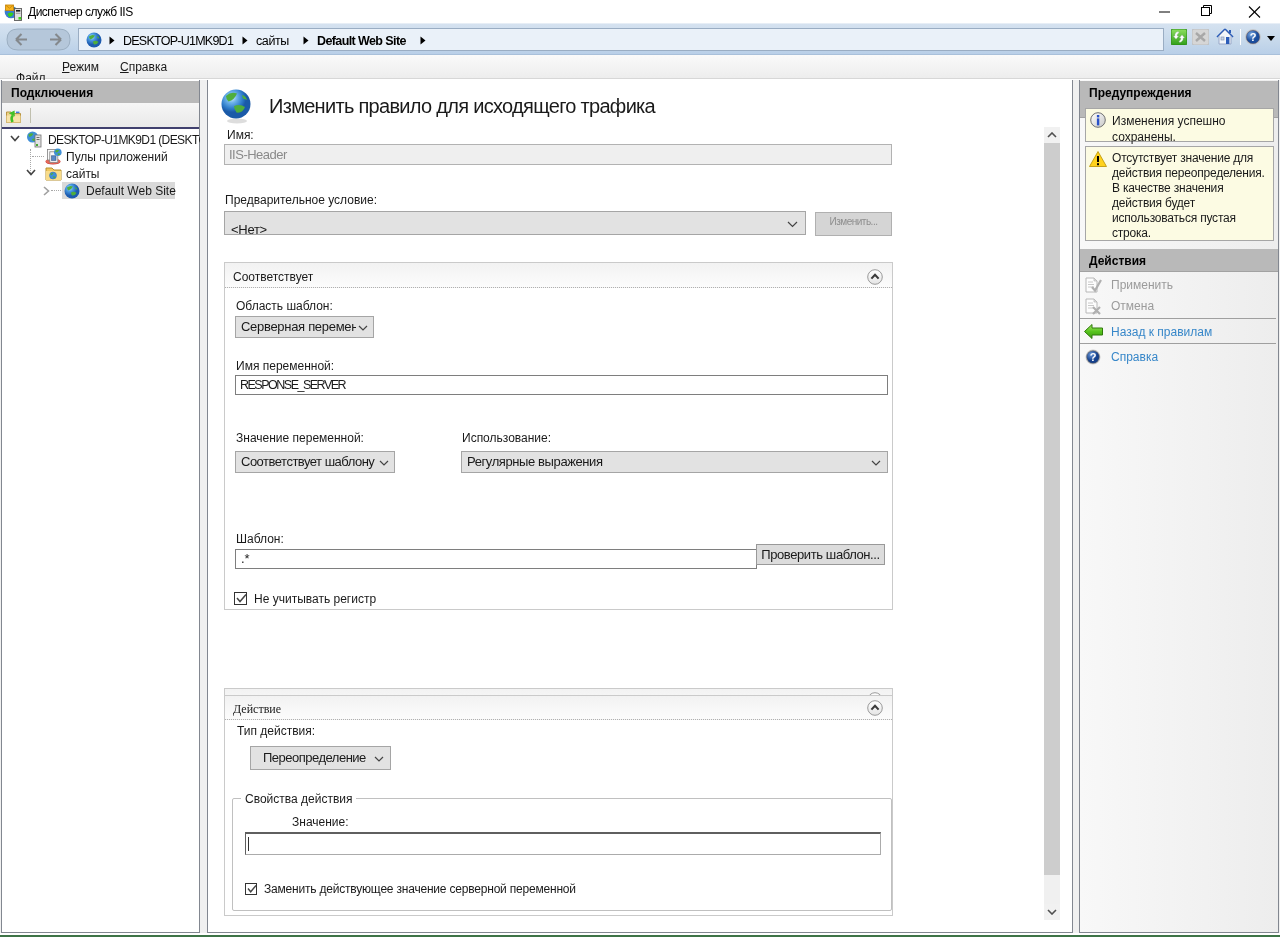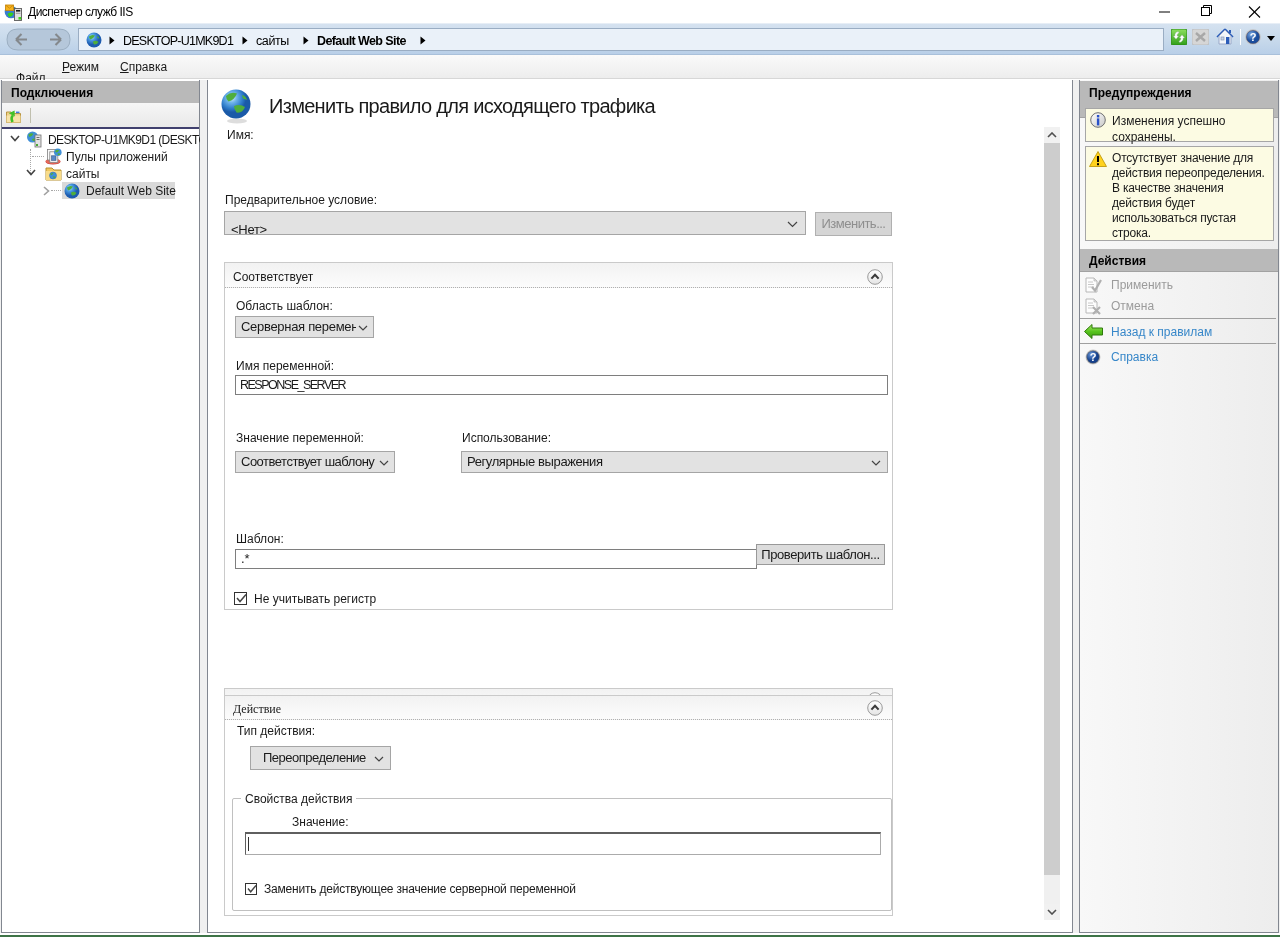--- a/index.html
+++ b/index.html
@@ -216,28 +216,29 @@
       </defs>
     <ellipse cx="16" cy="33" rx="10" ry="2.5" fill="#00000022"></ellipse>
     <circle cx="15" cy="16" r="14.5" fill="url(#gl3)"></circle>
     <path d="M5 8 Q10 3 16 5.5 Q13.5 12 7.5 13.5 Q5 11 5 8Z" fill="#4fae3c"></path>
     <path d="M13 18 Q19 15.5 24 19 Q21.5 25.5 15.5 24.5 Q13 21.5 13 18Z" fill="#4fae3c"></path>
     <path d="M21 7 Q25 8 26 12 L22 10.5 Z" fill="#4fae3c"></path>
   </svg>
   <div class="abs" style="left:62px;top:15px;font-size:20px;color:#1a1a1a;letter-spacing:-0.7px;">Изменить правило для исходящего трафика</div>
 
   <div class="abs" style="left:20px;top:48px;">Имя:</div>
+  <div class="abs" style="left:17px;top:64px;width:668px;height:21px;background:#efefef;border:1px solid #b2b2b2;color:#8a8a8a;padding:2px 4px;font-size:13px;letter-spacing:-0.5px;">IIS-Header</div>
 
   <div class="abs" style="left:18px;top:113px;">Предварительное условие:</div>
   <div class="abs" style="left:17px;top:131px;width:582px;height:24px;background:#e2e2e2;border:1px solid #a5a5a5;padding:10px 6px;font-size:13px;letter-spacing:-0.3px;">&lt;Нет&gt;
     <svg class="abs" style="right:7px;top:9px" width="11" height="7" viewBox="0 0 11 7">
         <path d="M1 1 L5.5 5.5 L10 1" stroke="#444" stroke-width="1.2" fill="none"></path>
       </svg>
   </div>
-  <div class="abs" style="left:608px;top:132px;width:77px;height:24px;background:#d5d5d5;border:1px solid #b0b0b0;color:#8e8e8e;text-align:center;padding-top:3px;font-size:13px;letter-spacing:-0.5px;">Изменить...</div>
+  <div class="abs" style="left:608px;top:132px;width:77px;height:24px;background:#d5d5d5;border:1px solid #b0b0b0;color:#8e8e8e;text-align:center;padding-top:3px;font-size:10px;letter-spacing:-0.5px;">Изменить...</div>
 
   <div class="abs" style="left:17px;top:182px;width:669px;height:348px;border:1px solid #cacaca;background:#fff;">
     <div class="abs" style="left:0;top:0;width:667px;height:25px;background:linear-gradient(#f2f2f2,#fcfcfc);border-bottom:1px dotted #b0b0b0;">
       <div class="abs" style="left:8px;top:7px;">Соответствует</div>
       <svg class="abs" style="right:9px;top:6px" width="16" height="16" viewBox="0 0 16 16">
         <defs>
             <linearGradient id="cg1" x1="0" y1="0" x2="0" y2="1">
               <stop offset="0" stop-color="#ffffff"></stop>
               <stop offset="1" stop-color="#e4e4e4"></stop>
             </linearGradient>

